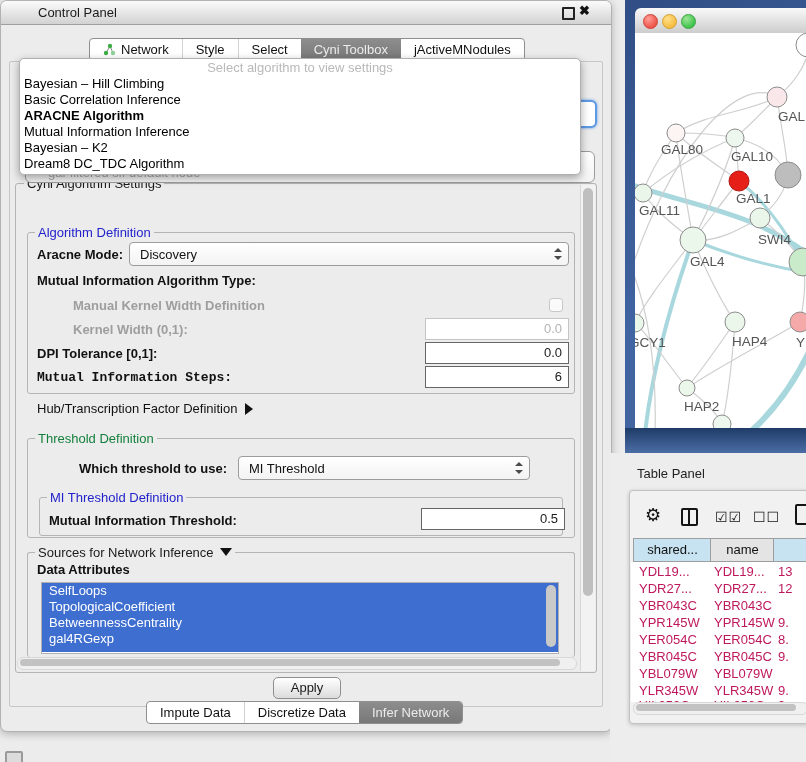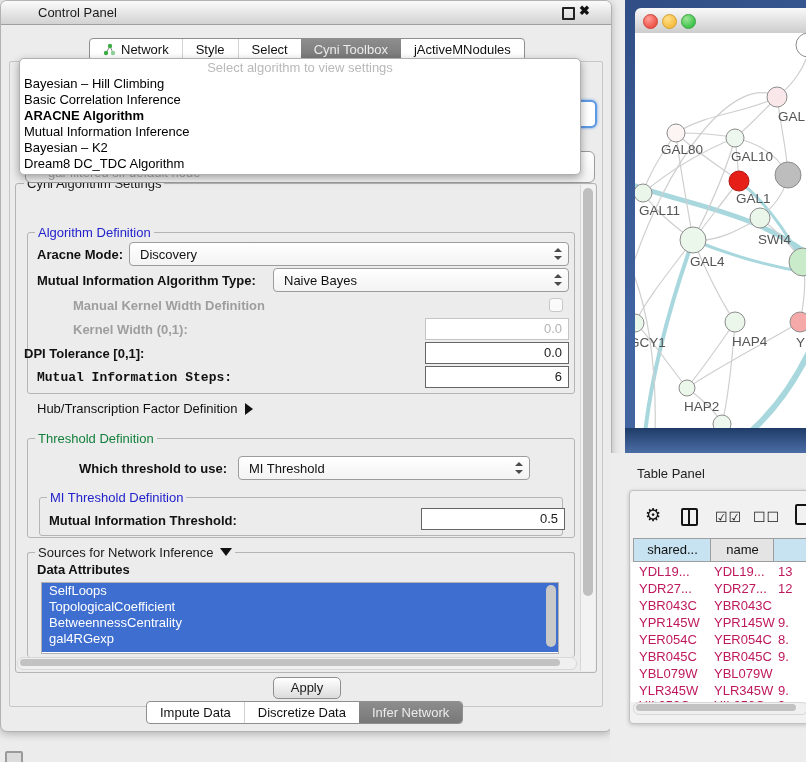--- a/index.html
+++ b/index.html
@@ -165,29 +165,25 @@
 
     <div class="group abs" style="left:26px;top:231px;width:546px;height:160px;">
       <div class="glabel blue" style="left:7px;top:-8px;">Algorithm Definition</div>
     </div>
     <div class="blabel" style="left:36px;top:246px;">Aracne Mode:</div>
     <div class="combo abs" style="left:128px;top:241px;width:438px;height:22px;">
       <span class="val">Discovery</span>
       <span class="updown"></span>
     </div>
     <div class="blabel" style="left:36px;top:272px;">Mutual Information Algorithm Type:</div>
-    <div class="combo abs" style="left:272px;top:267px;width:294px;height:22px;">
-      <span class="val">Naive Bayes</span>
-      <span class="updown"></span>
-    </div>
     <div class="blabel gray" style="left:36px;top:297px;">Manual Kernel Width Definition</div>
     <div class="checkbox" style="left:548px;top:297px;"></div>
     <div class="blabel gray" style="left:36px;top:321px;">Kernel Width (0,1):</div>
     <div class="field dis" style="left:424px;top:317px;width:136px;height:20px;">0.0</div>
-    <div class="blabel" style="left:23px;top:345px;text-align:right;">DPI Tolerance [0,1]:</div>
+    <div class="blabel" style="left:36px;top:345px;text-align:right;">DPI Tolerance [0,1]:</div>
     <div class="field" style="left:424px;top:341px;width:136px;height:20px;border-color:#666;">0.0</div>
     <div class="blabel" style="left:36px;top:369px;font-family:Liberation Mono, monospace;">Mutual Information Steps:</div>
     <div class="field" style="left:424px;top:365px;width:136px;height:20px;border-color:#666;">6</div>
 
     <div class="abs" style="left:36px;top:400px;font-size:13px;color:#111;">
       <span>Hub/Transcription Factor Definition</span><span class="arrow-right"></span>
     </div>
 
     <div class="group abs" style="left:26px;top:437px;width:546px;height:98px;">
       <div class="glabel green" style="left:7px;top:-8px;">Threshold Definition</div>

